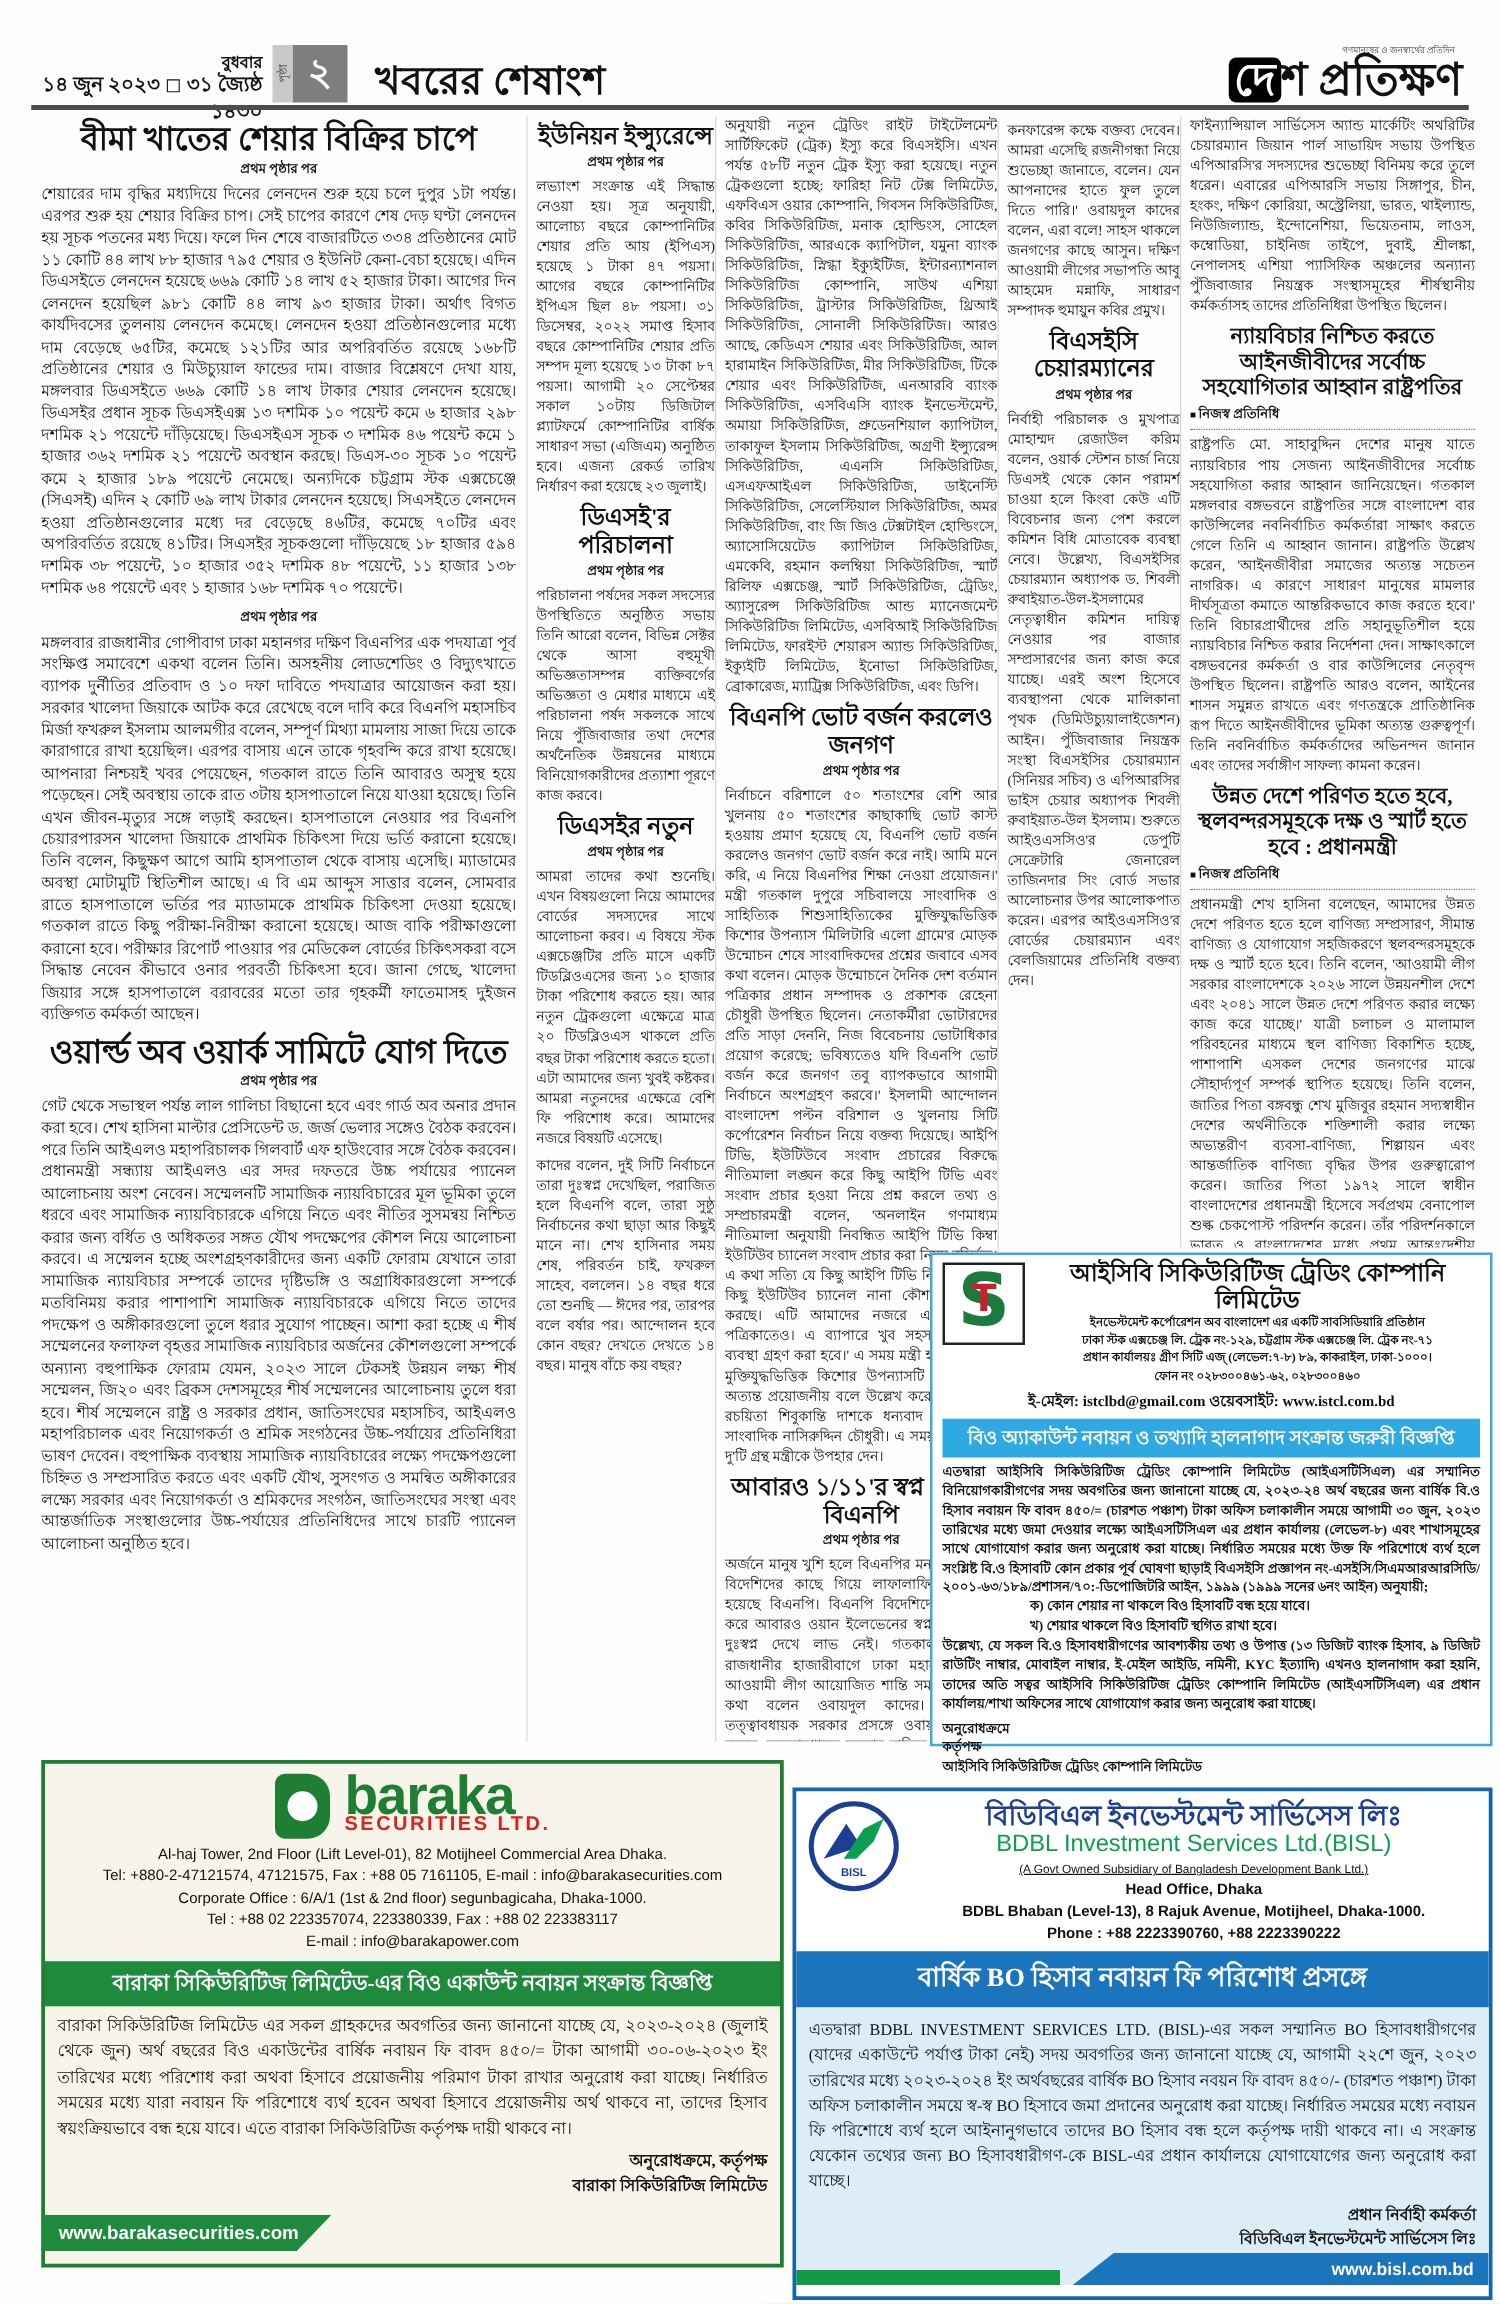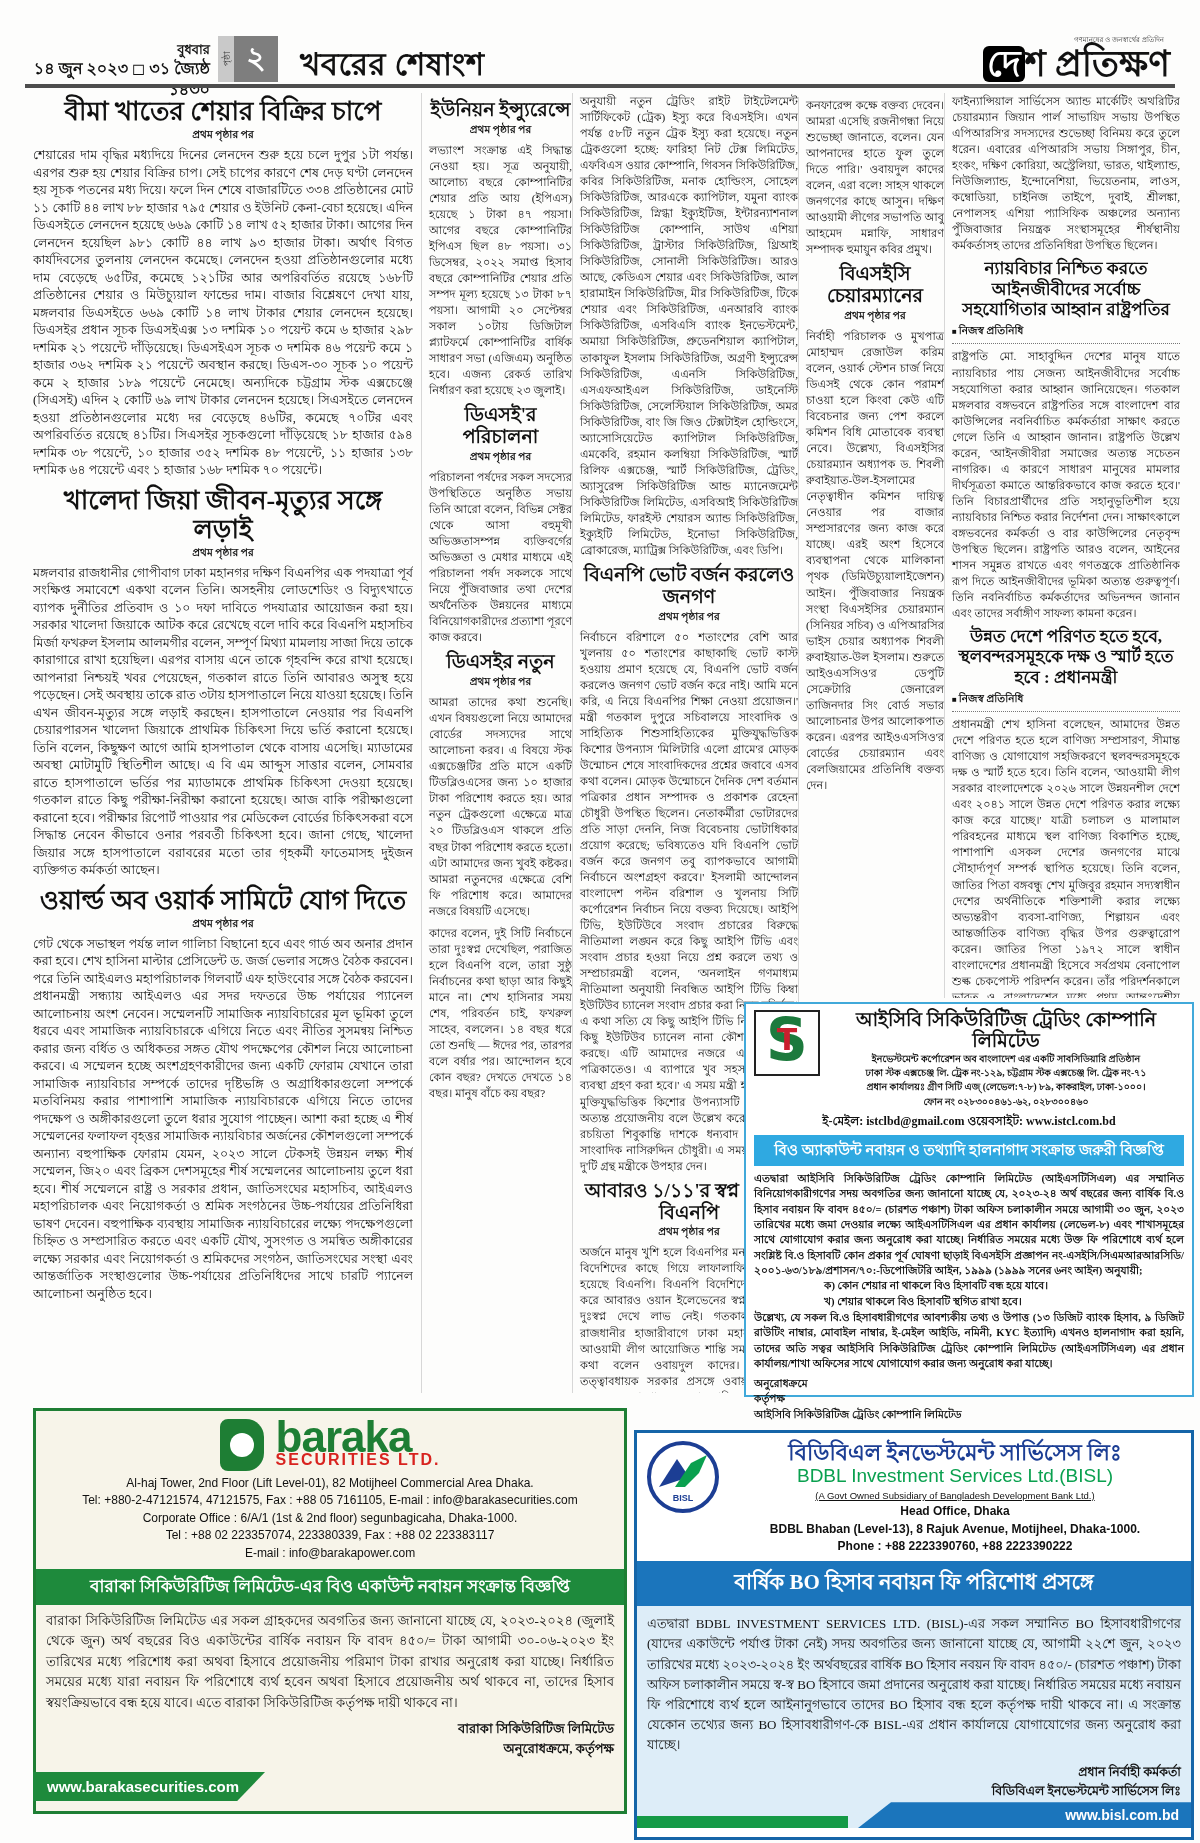--- a/index.html
+++ b/index.html
@@ -106,21 +106,20 @@
 
   <div class="hdr-rule"></div>
 
   <div class="strip" style="left:33px;top:93px;width:380px;height:1312px;">
     <div>
       <div class="h-xl">বীমা খাতের শেয়ার বিক্রির চাপে</div>
       <div class="cont">প্রথম পৃষ্ঠার পর</div>
       <div class="bodytxt">শেয়ারের দাম বৃদ্ধির মধ্যদিয়ে দিনের লেনদেন শুরু হয়ে চলে দুপুর ১টা পর্যন্ত। এরপর শুরু হয় শেয়ার বিক্রির চাপ। সেই চাপের কারণে শেষ দেড় ঘণ্টা লেনদেন হয় সূচক পতনের মধ্য দিয়ে। ফলে দিন শেষে বাজারটিতে ৩৩৪ প্রতিষ্ঠানের মোট ১১ কোটি ৪৪ লাখ ৮৮ হাজার ৭৯৫ শেয়ার ও ইউনিট কেনা-বেচা হয়েছে। এদিন ডিএসইতে লেনদেন হয়েছে ৬৬৯ কোটি ১৪ লাখ ৫২ হাজার টাকা। আগের দিন লেনদেন হয়েছিল ৯৮১ কোটি ৪৪ লাখ ৯৩ হাজার টাকা। অর্থাৎ বিগত কার্যদিবসের তুলনায় লেনদেন কমেছে। লেনদেন হওয়া প্রতিষ্ঠানগুলোর মধ্যে দাম বেড়েছে ৬৫টির, কমেছে ১২১টির আর অপরিবর্তিত রয়েছে ১৬৮টি প্রতিষ্ঠানের শেয়ার ও মিউচ্যুয়াল ফান্ডের দাম। বাজার বিশ্লেষণে দেখা যায়, মঙ্গলবার ডিএসইতে ৬৬৯ কোটি ১৪ লাখ টাকার শেয়ার লেনদেন হয়েছে। ডিএসইর প্রধান সূচক ডিএসইএক্স ১৩ দশমিক ১০ পয়েন্ট কমে ৬ হাজার ২৯৮ দশমিক ২১ পয়েন্টে দাঁড়িয়েছে। ডিএসইএস সূচক ৩ দশমিক ৪৬ পয়েন্ট কমে ১ হাজার ৩৬২ দশমিক ২১ পয়েন্টে অবস্থান করছে। ডিএস-৩০ সূচক ১০ পয়েন্ট কমে ২ হাজার ১৮৯ পয়েন্টে নেমেছে। অন্যদিকে চট্টগ্রাম স্টক এক্সচেঞ্জে (সিএসই) এদিন ২ কোটি ৬৯ লাখ টাকার লেনদেন হয়েছে। সিএসইতে লেনদেন হওয়া প্রতিষ্ঠানগুলোর মধ্যে দর বেড়েছে ৪৬টির, কমেছে ৭০টির এবং অপরিবর্তিত রয়েছে ৪১টির। সিএসইর সূচকগুলো দাঁড়িয়েছে ১৮ হাজার ৫৯৪ দশমিক ৩৮ পয়েন্টে, ১০ হাজার ৩৫২ দশমিক ৪৮ পয়েন্টে, ১১ হাজার ১৩৮ দশমিক ৬৪ পয়েন্টে এবং ১ হাজার ১৬৮ দশমিক ৭০ পয়েন্টে।</div>
     </div>
     <div>
-      <div class="h-xl">খালেদা জিয়া জীবন-মৃত্যুর সঙ্গে লড়াই</div>
       <div class="cont">প্রথম পৃষ্ঠার পর</div>
       <div class="bodytxt">মঙ্গলবার রাজধানীর গোপীবাগ ঢাকা মহানগর দক্ষিণ বিএনপির এক পদযাত্রা পূর্ব সংক্ষিপ্ত সমাবেশে একথা বলেন তিনি। অসহনীয় লোডশেডিং ও বিদ্যুৎখাতে ব্যাপক দুর্নীতির প্রতিবাদ ও ১০ দফা দাবিতে পদযাত্রার আয়োজন করা হয়। সরকার খালেদা জিয়াকে আটক করে রেখেছে বলে দাবি করে বিএনপি মহাসচিব মির্জা ফখরুল ইসলাম আলমগীর বলেন, সম্পূর্ণ মিথ্যা মামলায় সাজা দিয়ে তাকে কারাগারে রাখা হয়েছিল। এরপর বাসায় এনে তাকে গৃহবন্দি করে রাখা হয়েছে। আপনারা নিশ্চয়ই খবর পেয়েছেন, গতকাল রাতে তিনি আবারও অসুস্থ হয়ে পড়েছেন। সেই অবস্থায় তাকে রাত ৩টায় হাসপাতালে নিয়ে যাওয়া হয়েছে। তিনি এখন জীবন-মৃত্যুর সঙ্গে লড়াই করছেন। হাসপাতালে নেওয়ার পর বিএনপি চেয়ারপারসন খালেদা জিয়াকে প্রাথমিক চিকিৎসা দিয়ে ভর্তি করানো হয়েছে। তিনি বলেন, কিছুক্ষণ আগে আমি হাসপাতাল থেকে বাসায় এসেছি। ম্যাডামের অবস্থা মোটামুটি স্থিতিশীল আছে। এ বি এম আব্দুস সাত্তার বলেন, সোমবার রাতে হাসপাতালে ভর্তির পর ম্যাডামকে প্রাথমিক চিকিৎসা দেওয়া হয়েছে। গতকাল রাতে কিছু পরীক্ষা-নিরীক্ষা করানো হয়েছে। আজ বাকি পরীক্ষাগুলো করানো হবে। পরীক্ষার রিপোর্ট পাওয়ার পর মেডিকেল বোর্ডের চিকিৎসকরা বসে সিদ্ধান্ত নেবেন কীভাবে ওনার পরবর্তী চিকিৎসা হবে। জানা গেছে, খালেদা জিয়ার সঙ্গে হাসপাতালে বরাবরের মতো তার গৃহকর্মী ফাতেমাসহ দুইজন ব্যক্তিগত কর্মকর্তা আছেন।</div>
     </div>
     <div>
       <div class="h-xl">ওয়ার্ল্ড অব ওয়ার্ক সামিটে যোগ দিতে</div>
       <div class="cont">প্রথম পৃষ্ঠার পর</div>
       <div class="bodytxt">গেট থেকে সভাস্থল পর্যন্ত লাল গালিচা বিছানো হবে এবং গার্ড অব অনার প্রদান করা হবে। শেখ হাসিনা মাল্টার প্রেসিডেন্ট ড. জর্জ ভেলার সঙ্গেও বৈঠক করবেন। পরে তিনি আইএলও মহাপরিচালক গিলবার্ট এফ হাউংবোর সঙ্গে বৈঠক করবেন। প্রধানমন্ত্রী সন্ধ্যায় আইএলও এর সদর দফতরে উচ্চ পর্যায়ের প্যানেল আলোচনায় অংশ নেবেন। সম্মেলনটি সামাজিক ন্যায়বিচারের মূল ভূমিকা তুলে ধরবে এবং সামাজিক ন্যায়বিচারকে এগিয়ে নিতে এবং নীতির সুসমন্বয় নিশ্চিত করার জন্য বর্ধিত ও অধিকতর সঙ্গত যৌথ পদক্ষেপের কৌশল নিয়ে আলোচনা করবে। এ সম্মেলন হচ্ছে অংশগ্রহণকারীদের জন্য একটি ফোরাম যেখানে তারা সামাজিক ন্যায়বিচার সম্পর্কে তাদের দৃষ্টিভঙ্গি ও অগ্রাধিকারগুলো সম্পর্কে মতবিনিময় করার পাশাপাশি সামাজিক ন্যায়বিচারকে এগিয়ে নিতে তাদের পদক্ষেপ ও অঙ্গীকারগুলো তুলে ধরার সুযোগ পাচ্ছেন। আশা করা হচ্ছে এ শীর্ষ সম্মেলনের ফলাফল বৃহত্তর সামাজিক ন্যায়বিচার অর্জনের কৌশলগুলো সম্পর্কে অন্যান্য বহুপাক্ষিক ফোরাম যেমন, ২০২৩ সালে টেকসই উন্নয়ন লক্ষ্য শীর্ষ সম্মেলন, জি২০ এবং ব্রিকস দেশসমূহের শীর্ষ সম্মেলনের আলোচনায় তুলে ধরা হবে। শীর্ষ সম্মেলনে রাষ্ট্র ও সরকার প্রধান, জাতিসংঘের মহাসচিব, আইএলও মহাপরিচালক এবং নিয়োগকর্তা ও শ্রমিক সংগঠনের উচ্চ-পর্যায়ের প্রতিনিধিরা ভাষণ দেবেন। বহুপাক্ষিক ব্যবস্থায় সামাজিক ন্যায়বিচারের লক্ষ্যে পদক্ষেপগুলো চিহ্নিত ও সম্প্রসারিত করতে এবং একটি যৌথ, সুসংগত ও সমন্বিত অঙ্গীকারের লক্ষ্যে সরকার এবং নিয়োগকর্তা ও শ্রমিকদের সংগঠন, জাতিসংঘের সংস্থা এবং আন্তর্জাতিক সংস্থাগুলোর উচ্চ-পর্যায়ের প্রতিনিধিদের সাথে চারটি প্যানেল আলোচনা অনুষ্ঠিত হবে।</div>
     </div>
   </div>
 
@@ -218,22 +217,22 @@
     <div class="bk-addr">
       <div>Al-haj Tower, 2nd Floor (Lift Level-01), 82 Motijheel Commercial Area Dhaka.</div>
       <div>Tel: +880-2-47121574, 47121575, Fax : +88 05 7161105, E-mail : info@barakasecurities.com</div>
       <div>Corporate Office :  6/A/1 (1st &amp; 2nd floor) segunbagicaha, Dhaka-1000.</div>
       <div>Tel : +88 02 223357074, 223380339, Fax : +88 02 223383117</div>
       <div>E-mail : info@barakapower.com</div>
     </div>
     <div class="bk-banner">বারাকা সিকিউরিটিজ লিমিটেড-এর বিও একাউন্ট নবায়ন সংক্রান্ত বিজ্ঞপ্তি</div>
     <div class="bk-body">বারাকা সিকিউরিটিজ লিমিটেড এর সকল গ্রাহকদের অবগতির জন্য জানানো যাচ্ছে যে, ২০২৩-২০২৪ (জুলাই থেকে জুন) অর্থ বছরের বিও একাউন্টের বার্ষিক নবায়ন ফি বাবদ ৪৫০/= টাকা আগামী ৩০-০৬-২০২৩ ইং তারিখের মধ্যে পরিশোধ করা অথবা হিসাবে প্রয়োজনীয় পরিমাণ টাকা রাখার অনুরোধ করা যাচ্ছে। নির্ধারিত সময়ের মধ্যে যারা নবায়ন ফি পরিশোধে ব্যর্থ হবেন অথবা হিসাবে প্রয়োজনীয় অর্থ থাকবে না, তাদের হিসাব স্বয়ংক্রিয়ভাবে বন্ধ হয়ে যাবে। এতে বারাকা সিকিউরিটিজ কর্তৃপক্ষ দায়ী থাকবে না।</div>
     <div class="bk-sig">
+      <div>অনুরোধক্রমে, কর্তৃপক্ষ</div>
       <div>বারাকা সিকিউরিটিজ লিমিটেড</div>
-      <div>অনুরোধক্রমে, কর্তৃপক্ষ</div>
     </div>
     <div class="bk-web">www.barakasecurities.com</div>
   </div>
 
   <div class="ad-bdbl">
     <div class="bd-head">
       <div class="bd-logo">
         <svg width="56" height="36" viewBox="0 0 56 36">
           <polygon points="4,34 22,6 34,24" fill="#1c3e94"></polygon>
           <polygon points="20,34 36,10 52,2 44,20 30,34" fill="#0aa04f"></polygon>

